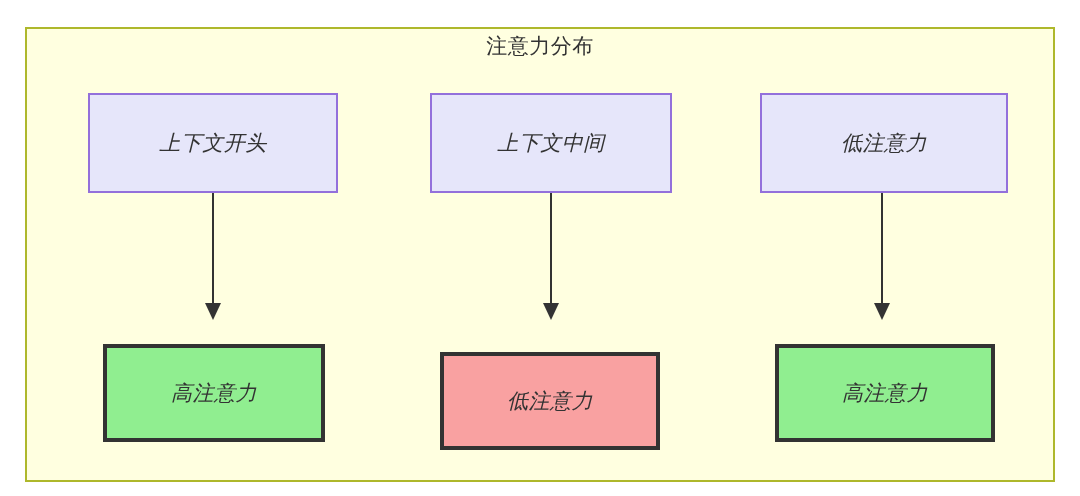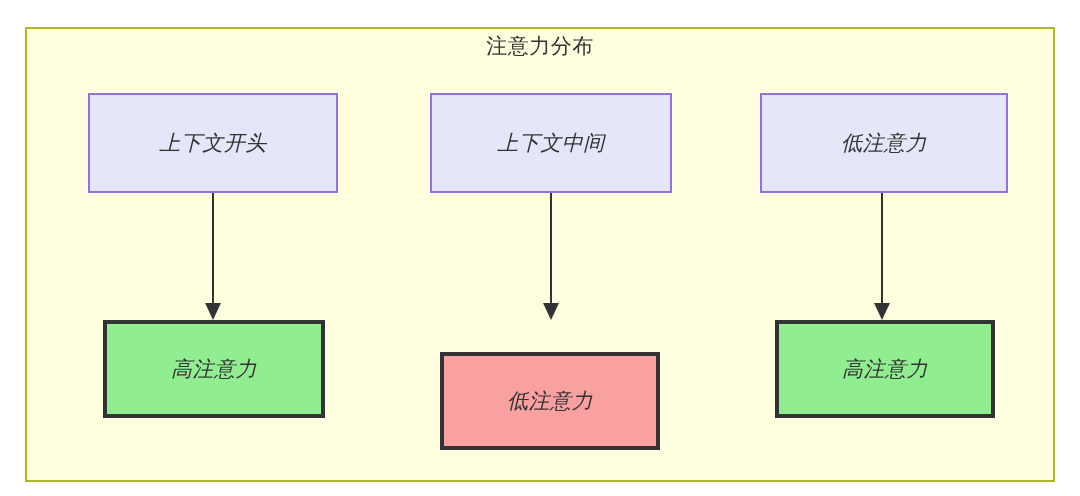--- a/index.html
+++ b/index.html
@@ -52,21 +52,21 @@
   }
   .node-context {
     background: #E6E6FA;
     border: 2px solid #9370DB;
     height: 100px;
   }
   .node-attn {
     border: 4px solid #333333;
     height: 98px;
   }
-  .fill-high { background: #90EE90; }
+  .fill-high { background: #90EE90; margin-top: 24px; }
   .fill-low  { background: #F9A1A1; }
 
   .ctx-1 { left: 88px;  top: 93px; width: 250px; }
   .ctx-2 { left: 430px; top: 93px; width: 242px; }
   .ctx-3 { left: 760px; top: 93px; width: 248px; }
 
   .attn-1 { left: 103px; top: 320px; width: 222px; }
   .attn-2 { left: 440px; top: 320px; width: 220px; margin-top: 32px; }
   .attn-3 { left: 775px; top: 320px; width: 220px; }
 

